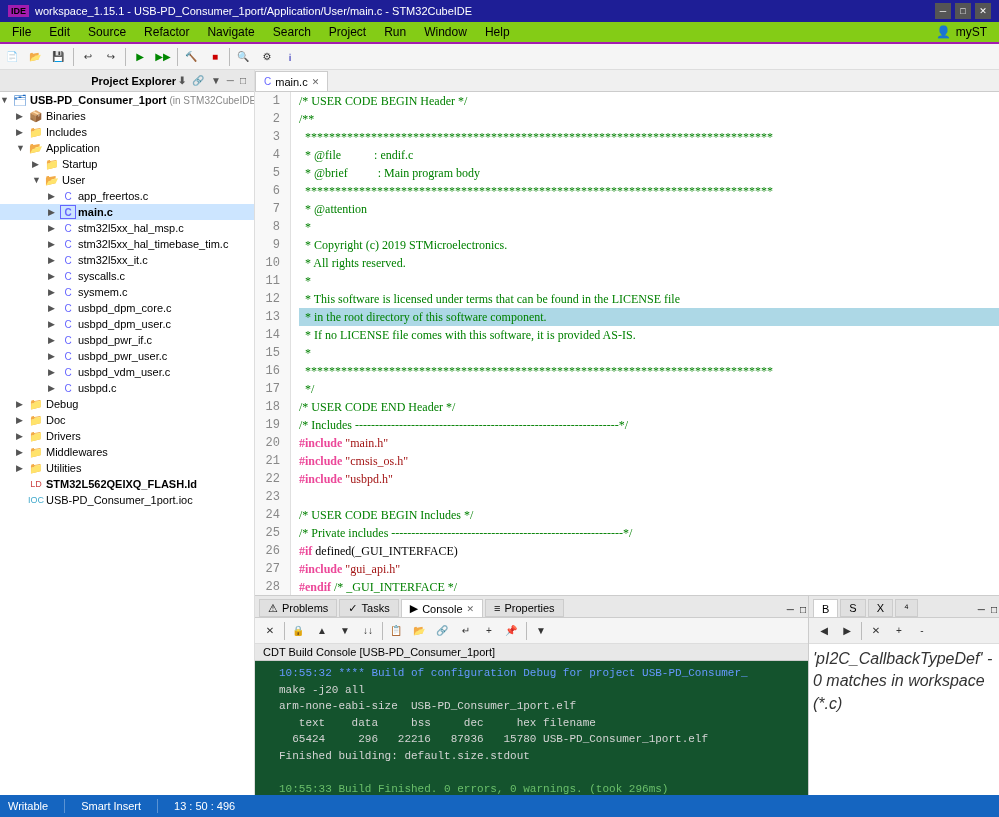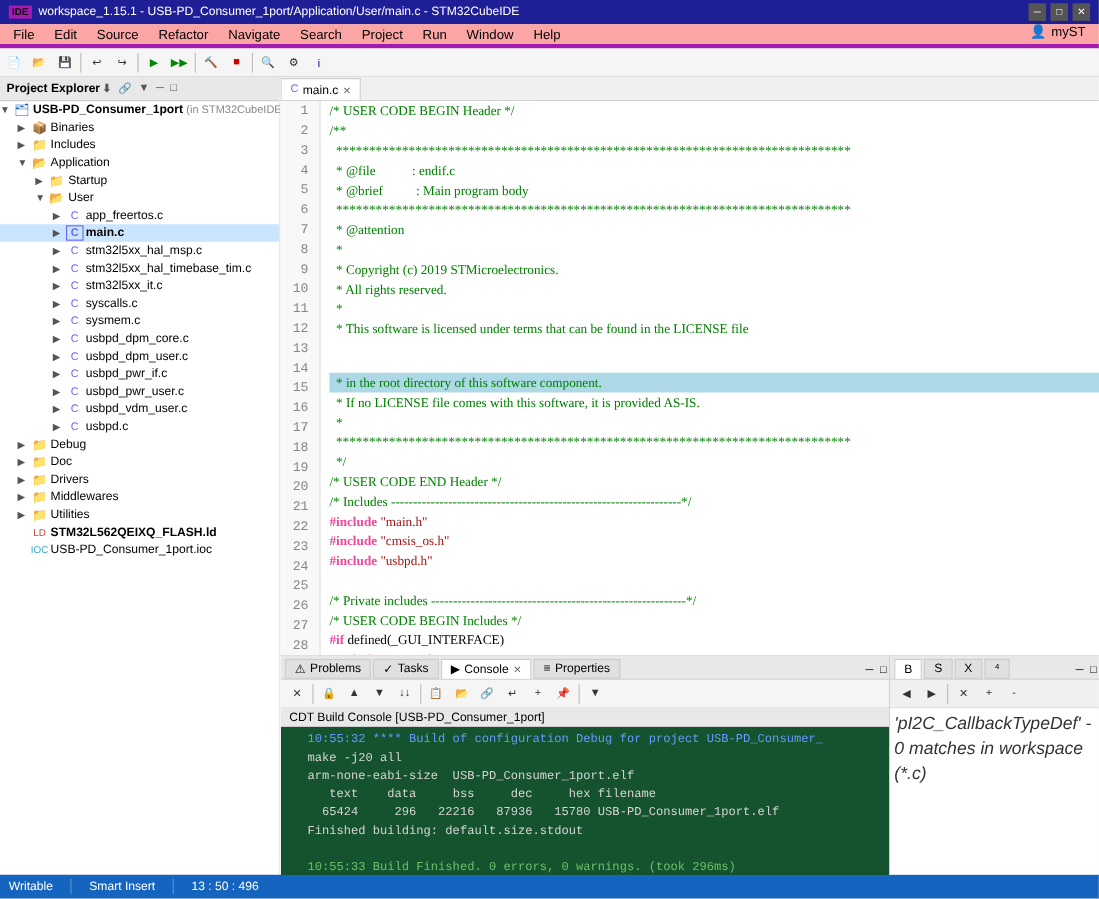--- a/index.html
+++ b/index.html
@@ -15,25 +15,25 @@
       padding: 0 8px;
       justify-content: space-between;
       font-size: 11px;
     }
     #title-bar .title-left { display: flex; align-items: center; gap: 6px; }
     #title-bar .title-controls { display: flex; gap: 4px; }
     #title-bar .title-btn { width: 16px; height: 16px; background: #555; display: flex; align-items: center; justify-content: center; font-size: 9px; cursor: pointer; color: white; }
 
     
     #menu-bar {
-      background: #fca5a5;
+      background: #84cc16;
       height: 22px;
       display: flex;
-      align-items: flex-start;
-      border-bottom: 4px solid #a21caf;
+      align-items: center;
+      border-bottom: 2px solid #a21caf;
       padding: 0 4px;
       gap: 2px;
     }
     #menu-bar .menu-item {
       padding: 2px 8px;
       cursor: pointer;
       font-size: 12px;
       white-space: nowrap;
     }
     #menu-bar .myst { margin-left: auto; display: flex; align-items: center; gap: 4px; }
@@ -76,21 +76,21 @@
       border-right: 1px solid #ddd;
       display: flex;
       flex-direction: column;
       overflow: hidden;
     }
     #sidebar-header {
       background: #e8e8e8;
       padding: 3px 6px;
       display: flex;
       align-items: center;
-      justify-content: flex-start;
+      justify-content: flex-end;
       font-size: 11px;
       font-weight: bold;
       border-bottom: 1px solid #ccc;
       height: 22px;
     }
     #sidebar-header .header-controls { display: flex; gap: 2px; }
     #sidebar-header .header-btn { cursor: pointer; color: #555; font-size: 10px; padding: 1px 2px; }
     #sidebar-content { overflow: auto; flex: 1; font-size: 11px; }
     .tree-item {
       display: flex;
@@ -165,21 +165,21 @@
     .line-numbers div { height: 18px; display: flex; align-items: center; justify-content: flex-end; padding-right: 4px; }
     .code-lines { flex: 1; padding-left: 8px; line-height: 1.5; }
     .code-line {
       height: 18px;
       display: flex;
       align-items: center;
       white-space: pre;
       font-family: Liberation Serif, serif;
       font-size: 12px;
     }
-    .code-line.highlighted { background: #add8e6; margin-top: 31px; }
+    .code-line.highlighted { background: #add8e6; }
     .c-comment { color: #008000; }
     .c-string { color: #a31515; }
     .c-preprocessor { color: #ec4899; font-weight: bold; }
     .c-normal { color: #000; }
 
     
     #bottom-panel {
       height: 200px;
       border-top: 1px solid #ccc;
       display: flex;
@@ -608,24 +608,25 @@
           <div class="code-line"><span class="c-comment">  * If no LICENSE file comes with this software, it is provided AS-IS.</span></div>
           <div class="code-line"><span class="c-comment">  *</span></div>
           <div class="code-line"><span class="c-comment">  ******************************************************************************</span></div>
           <div class="code-line"><span class="c-comment">  */</span></div>
           <div class="code-line"><span class="c-comment">/* USER CODE END Header */</span></div>
           <div class="code-line"><span class="c-comment">/* Includes ------------------------------------------------------------------*/</span></div>
           <div class="code-line"><span class="c-preprocessor">#include </span><span class="c-string">"main.h"</span></div>
           <div class="code-line"><span class="c-preprocessor">#include </span><span class="c-string">"cmsis_os.h"</span></div>
           <div class="code-line"><span class="c-preprocessor">#include </span><span class="c-string">"usbpd.h"</span></div>
           <div class="code-line"></div>
+          <div class="code-line"><span class="c-comment">/* USER CODE BEGIN Includes */</span></div>
           <div class="code-line"><span class="c-comment">/* Private includes ----------------------------------------------------------*/</span></div>
-          <div class="code-line"><span class="c-comment">/* USER CODE BEGIN Includes */</span></div>
           <div class="code-line"><span class="c-preprocessor">#if</span><span class="c-normal"> defined(_GUI_INTERFACE)</span></div>
           <div class="code-line"><span class="c-preprocessor">#include </span><span class="c-string">"gui_api.h"</span></div>
+          <div class="code-line"><span class="c-preprocessor">#endif</span><span class="c-comment"> /* _GUI_INTERFACE */</span></div>
 
         </div>
       </div>
     </div>
 
     <div id="bottom-panel">
 
       <div id="console-panel">
         <div class="panel-tab-bar">
           <div class="panel-tab inactive">

